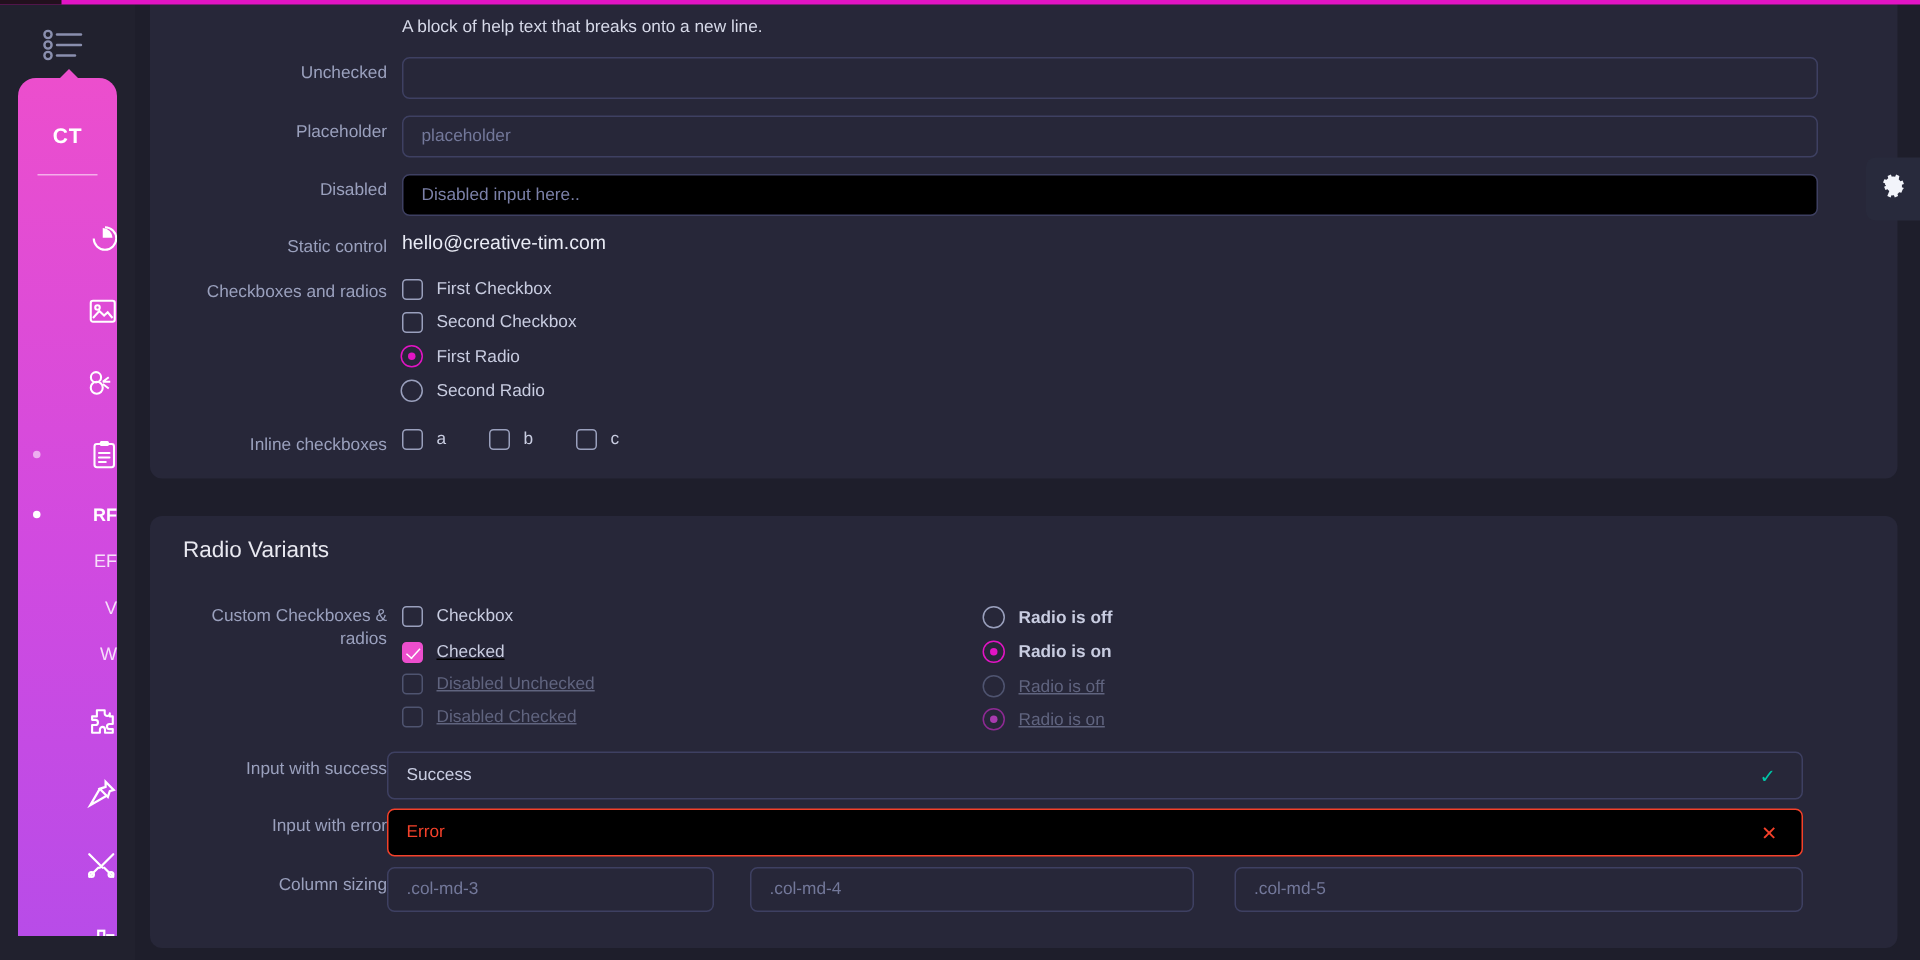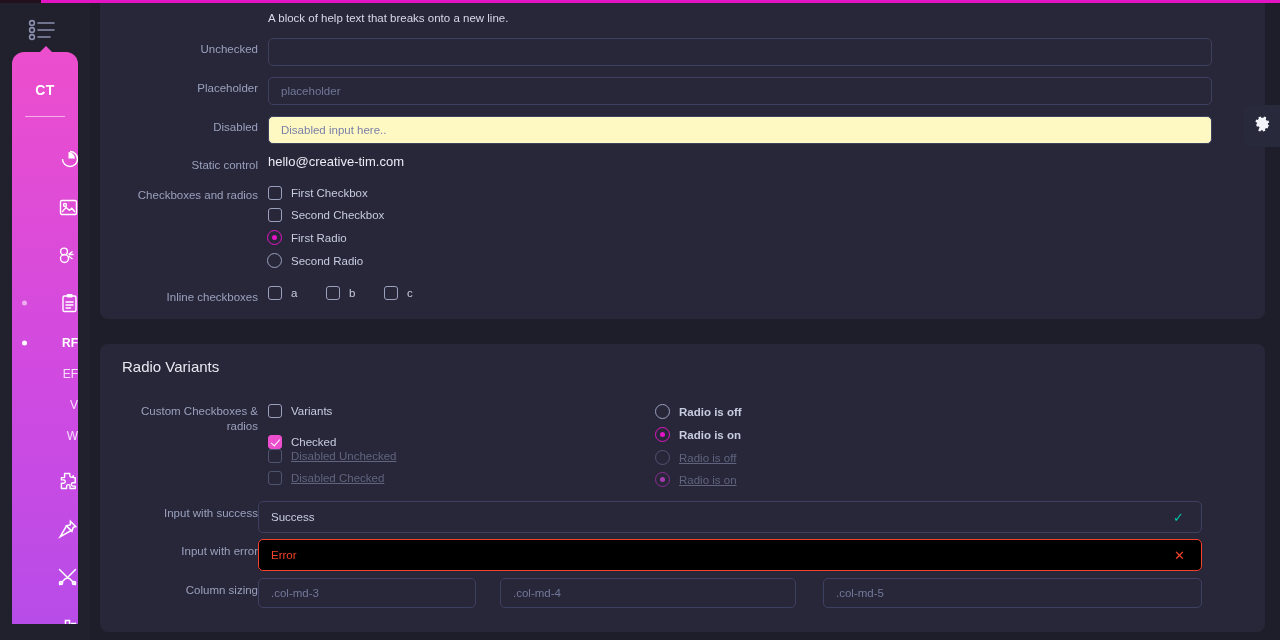--- a/index.html
+++ b/index.html
@@ -116,21 +116,21 @@
     border-radius: 5px;
     background: transparent;
     color: #c9cde2;
     font-size: 11.5px;
     font-family: "Liberation Sans", sans-serif;
     padding: 0 12px;
     outline: none;
   }
   .field::placeholder { color: #73789a; }
   .field.disabled {
-    background: #fef9c3;
+    background: #000000;
     border-color: #3e4062;
     color: #7b80a8;
   }
   .field.disabled::placeholder { color: #7b80a8; }
   .field.err {
     border-color: #f4412a;
     background: #000000;
     color: #f4412a;
   }
   .field.err::placeholder { color: #f4412a; }
@@ -404,23 +404,23 @@
     <div class="card-title">Radio Variants</div>
 
     <div class="row" style="top:60px;">
       <div class="lbl w" style="top:0;">
         <span>Custom Checkboxes &amp;</span><br>
         <span>radios</span>
       </div>
 
       <div class="ck-row" style="left:168px; top:0;">
         <span class="box"></span>
-        <span class="ck-lbl">Variants</span>
-      </div>
-      <div class="ck-row" style="left:168px; top:31px;">
+        <span class="ck-lbl">Checkbox</span>
+      </div>
+      <div class="ck-row" style="left:168px; top:24px;text-decoration:underline;">
         <span class="box checked"></span>
         <span class="ck-lbl">Checked</span>
       </div>
       <div class="ck-row" style="left:168px; top:45px;">
         <span class="box dim"></span>
         <span class="ck-lbl dim">Disabled Unchecked</span>
       </div>
       <div class="ck-row" style="left:168px; top:67px;">
         <span class="box dim"></span>
         <span class="ck-lbl dim">Disabled Checked</span>

